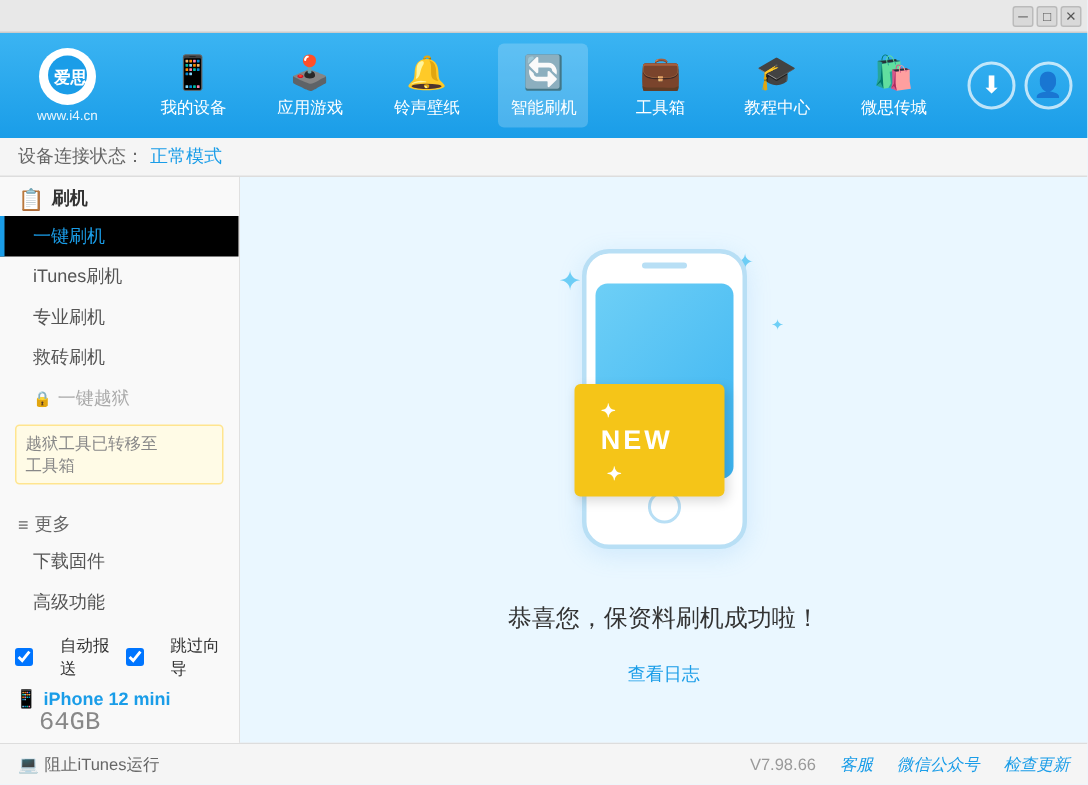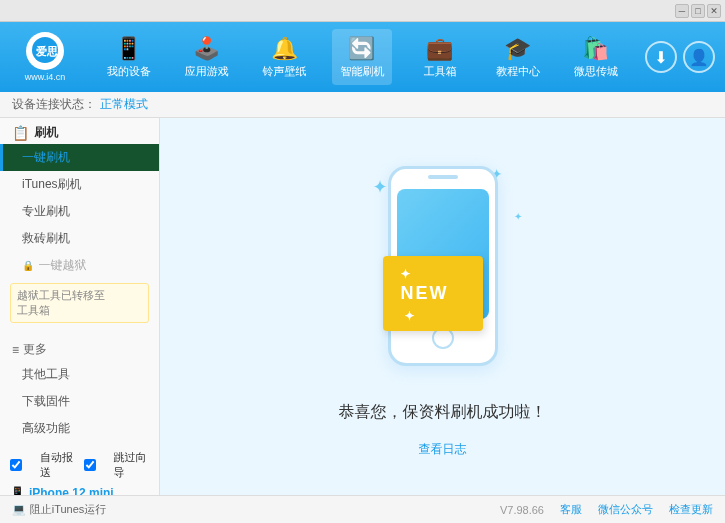--- a/index.html
+++ b/index.html
@@ -98,21 +98,21 @@
       padding: 6px 12px 3px;
       font-size: 12px; color: #333; font-weight: bold;
     }
     .sidebar-section-header .s-icon { margin-right: 5px; color: #1a9de8; font-size: 14px; }
     .sidebar-item {
       padding: 5px 16px 5px 22px;
       font-size: 12px; color: #555;
       cursor: pointer; white-space: nowrap;
     }
     .sidebar-item.active {
-      background: #14532d;
+      background: #000000;
       color: #1a9de8;
       border-left: 3px solid #1a9de8;
       padding-left: 19px;
     }
     .sidebar-divider { height: 1px; background: #e8e8e8; margin: 4px 0; }
     .sidebar-more-header {
       display: flex; align-items: center;
       padding: 6px 12px 3px;
       font-size: 12px; color: #666;
     }
@@ -235,21 +235,21 @@
       height: 28px;
       background: #f5f5f5;
       border-top: 1px solid #ddd;
       display: flex; align-items: center;
       padding: 0 12px;
       font-size: 11px; color: #666;
       justify-content: space-between;
     }
     .footer-left { display: flex; align-items: center; gap: 4px; }
     .footer-right { display: flex; align-items: center; gap: 16px; }
-    .footer-link { color: #1a9de8; cursor: pointer; }
+    .footer-link { color: #1a9de8; cursor: pointer; font-style: italic; }
     .footer-version { color: #999; }
 
     
     .sidebar::-webkit-scrollbar { width: 4px; }
     .sidebar::-webkit-scrollbar-thumb { background: #ccc; border-radius: 2px; }
   </style>
 </head>
 <body>
 
 <div class="title-bar">
@@ -341,23 +341,20 @@
 
     <div class="sidebar-note">
       <span>越狱工具已转移至<br>工具箱</span>
     </div>
 
     <div class="sidebar-divider"></div>
 
     <div class="sidebar-more-header">
       <span class="m-icon">≡</span>
       <span>更多</span>
-    </div>
-    <div class="sidebar-item">
-      <span>其他工具</span>
     </div>
     <div class="sidebar-item">
       <span>下载固件</span>
     </div>
     <div class="sidebar-item">
       <span>高级功能</span>
     </div>
 
     <div class="sidebar-footer">
       <div class="device-checkbox-row">

